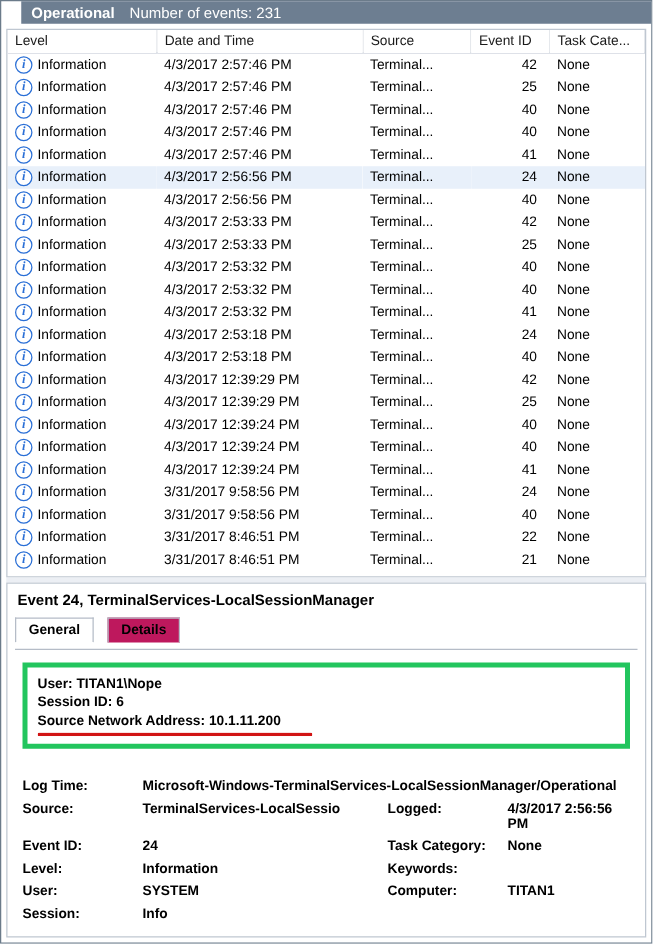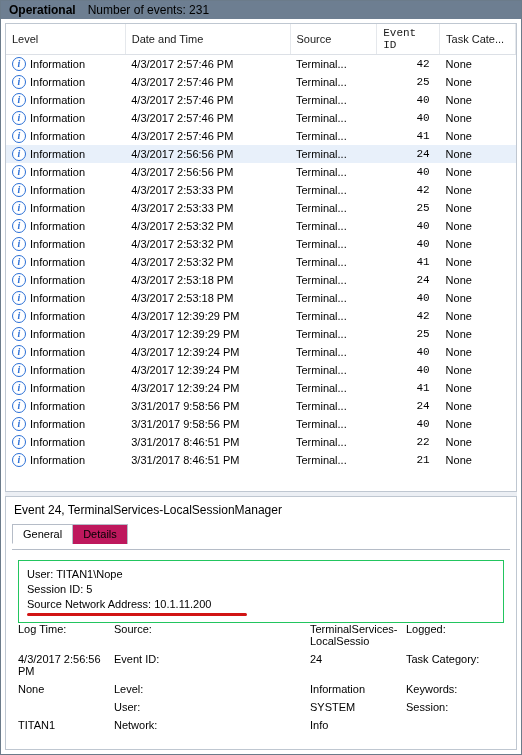--- a/index.html
+++ b/index.html
@@ -15,25 +15,26 @@
   }
   .window {
     border: 1px solid #6b7b8a;
     background: #fff;
     height: 100%;
     display: flex;
     flex-direction: column;
   }
   .titlebar {
     background: #6d7e91;
-    color: #000000;
+    color: #ffffff;
     padding: 2px 8px;
     font-size: 12px;
     display: flex;
     gap: 12px;
+    margin-left: 16px;
   }
   .titlebar .status { font-weight: 600; }
   .content {
     padding: 4px;
     flex: 1;
     display: flex;
     flex-direction: column;
     overflow: hidden;
   }
   .grid-wrap {
@@ -65,59 +66,60 @@
     white-space: nowrap;
     overflow: hidden;
     text-overflow: ellipsis;
   }
   .grid tr.selected td {
     background: #e8f0fa;
   }
   .col-level { width: 110px; margin-left: 33px; }
   .col-date  { width: 152px; margin-top: 39px; }
   .col-src   { width: 80px; }
-  .col-eid   { width: 58px; text-align: right; font-family: Liberation Mono, monospace; }
+  .col-eid   { width: 58px; text-align: right; }
   .col-tcat  { width: 70px; }
   .grid td:nth-child(4){ text-align: right; padding-right: 10px; margin-top: 32px;}
   .level-cell { display:flex; align-items:center; gap:4px; }
   .info-icon {
     width:14px; height:14px; border-radius:50%;
     border:1.2px solid #2a6fd6;
     display:flex; align-items:center; justify-content:center;
     font-family: Georgia, serif; font-weight:bold; font-style:italic;
     color:#2a6fd6; font-size:10px; line-height:1;
     background:#fff;
   }
   .splitter { height:4px; background:#eceff4; }
   .detail-pane {
     border:1px solid #bfc7d1;
     background:#fff;
     padding:4px 6px 8px 6px;
     font-size:11px;
+    font-weight:bold;
   }
   .detail-title { padding:2px 0 6px 2px; font-size:12px; }
-  .tabs { display:flex; gap:0; margin-bottom:6px; }
+  .tabs { display:flex; gap:12px; margin-bottom:6px; }
   .tab {
     border:1px solid #b5bcc7;
     border-bottom:none;
     padding:3px 10px;
     background:#be185d;
     font-size:11px;
     position:relative;
     top:1px;
     cursor:pointer;
   }
   .tab.active { background:#fff; border-bottom:1px solid #fff; }
   .tab + .tab { margin-left:-1px; }
   .tabline { border-top:1px solid #b5bcc7; }
   .detail-body { padding:10px 6px 4px 6px; }
   .msgbox {
-    border:1px solid #22c55e;
+    border:4px solid #22c55e;
     padding:6px 8px;
-    margin-bottom:0;
+    margin-bottom:24px;
     line-height:1.35;
   }
   .underline-red {
     display:block;
     border-bottom:3px solid #d11414;
     width:220px;
     margin-top:1px;
     border-radius:2px;
   }
   .meta-grid {
@@ -440,49 +442,50 @@
 
       <div class="tabs">
         <div class="tab active">General</div>
         <div class="tab">Details</div>
       </div>
       <div class="tabline"></div>
 
       <div class="detail-body">
         <div class="msgbox">
           <div>User: TITAN1\Nope</div>
-          <div>Session ID: 5</div>
+          <div>Session ID: 6</div>
           <div>Source Network Address: 10.1.11.200</div>
           <span class="underline-red"></span>
         </div>
 
         <div class="meta-grid">
           <div class="k">Log Time:</div>
+          <div style="grid-column:2 / span 3">Microsoft-Windows-TerminalServices-LocalSessionManager/Operational</div>
 
           <div class="k">Source:</div>
           <div>TerminalServices-LocalSessio</div>
           <div class="k">Logged:</div>
           <div>4/3/2017 2:56:56 PM</div>
 
           <div class="k">Event ID:</div>
           <div>24</div>
           <div class="k">Task Category:</div>
           <div>None</div>
 
           <div class="k">Level:</div>
           <div>Information</div>
           <div class="k">Keywords:</div>
           <div></div>
 
           <div class="k">User:</div>
           <div>SYSTEM</div>
+          <div class="k">Computer:</div>
+          <div>TITAN1</div>
+
           <div class="k">Session:</div>
-          <div>TITAN1</div>
-
-          <div class="k">Network:</div>
           <div>Info</div>
           <div></div>
           <div></div>
         </div>
       </div>
     </div>
 
   </div>
 </div>
 

